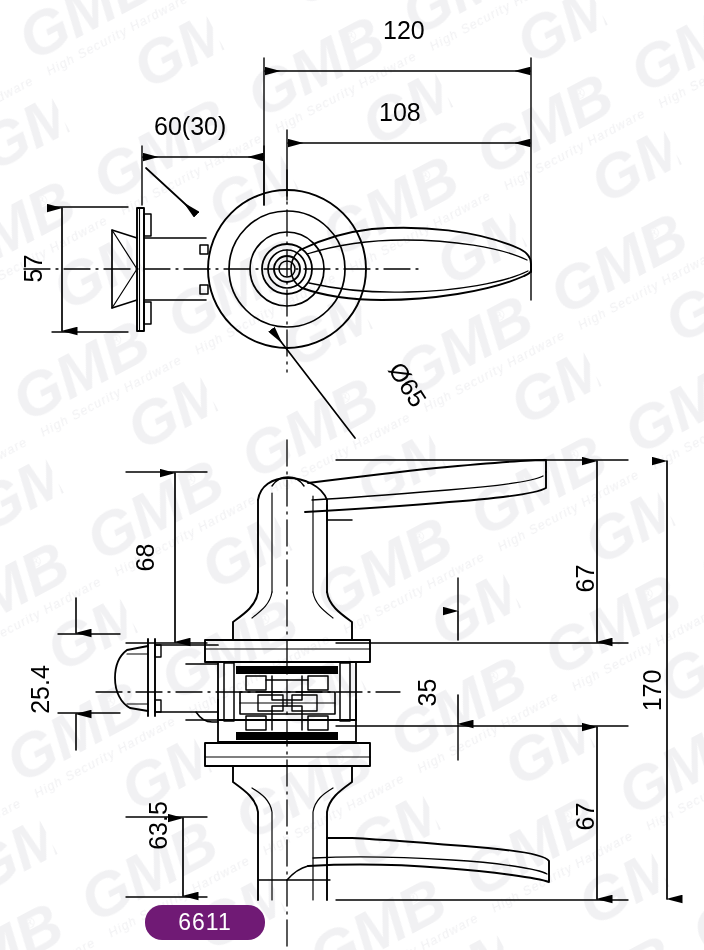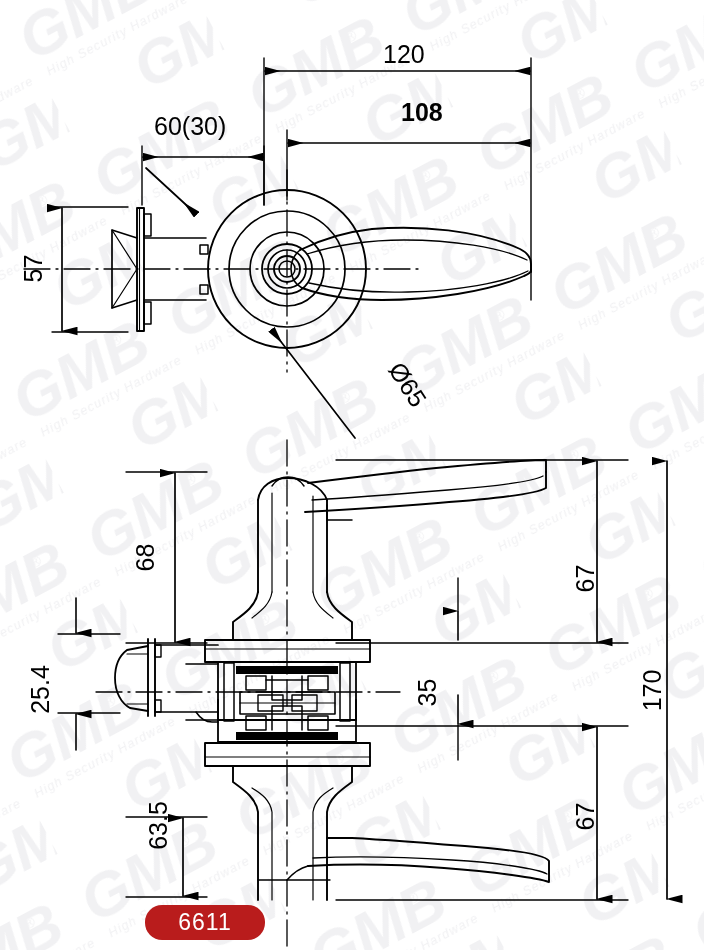--- a/index.html
+++ b/index.html
@@ -14,21 +14,21 @@
   .dwg-layer{position:absolute;inset:0;z-index:2;}
   .lbl{
     position:absolute;z-index:3;
     font-family:"Liberation Sans", sans-serif;
     color:#000;white-space:nowrap;line-height:1;
   }
   .dim-txt{font-size:25px;letter-spacing:0px;}
   .vert{transform-origin:50% 50%;}
   .pill{
     position:absolute;z-index:4;
-    background:#b91c1c;border-radius:17px;
+    background:#701a75;border-radius:17px;
     display:flex;align-items:center;justify-content:center;
     color:#ffffff;font-size:23px;letter-spacing:1px;
     font-family:"Liberation Sans", sans-serif;
   }
 </style>
 </head>
 <body>
 
 <div id="sheet">
 
@@ -252,23 +252,23 @@
 
     <g stroke="#000" stroke-width="1.3" stroke-dasharray="26 6 2 6">
       <line x1="287" y1="440" x2="287" y2="948"></line>
       <line x1="96" y1="692" x2="400" y2="692"></line>
     </g>
 
     </g>
   </svg>
   </div>
 
-  <div class="lbl dim-txt" style="left:383px;top:42px;">120</div>
-
-  <div class="lbl dim-txt" style="left:401px;top:100px;font-weight:bold;">108</div>
+  <div class="lbl dim-txt" style="left:383px;top:18px;">120</div>
+
+  <div class="lbl dim-txt" style="left:379px;top:100px;">108</div>
 
   <div class="lbl dim-txt" style="left:154px;top:114px;">60(30)</div>
 
   <div class="lbl dim-txt vert" style="left:20px;top:256px;transform:rotate(-90deg);">57</div>
 
   <div class="lbl dim-txt" style="left:405px;top:358px;transform:rotate(57deg);transform-origin:0 0;">Ø65</div>
 
   <div class="lbl dim-txt vert" style="left:132px;top:545px;transform:rotate(-90deg);">68</div>
 
   <div class="lbl dim-txt vert" style="left:16px;top:677px;transform:rotate(-90deg);">25.4</div>

